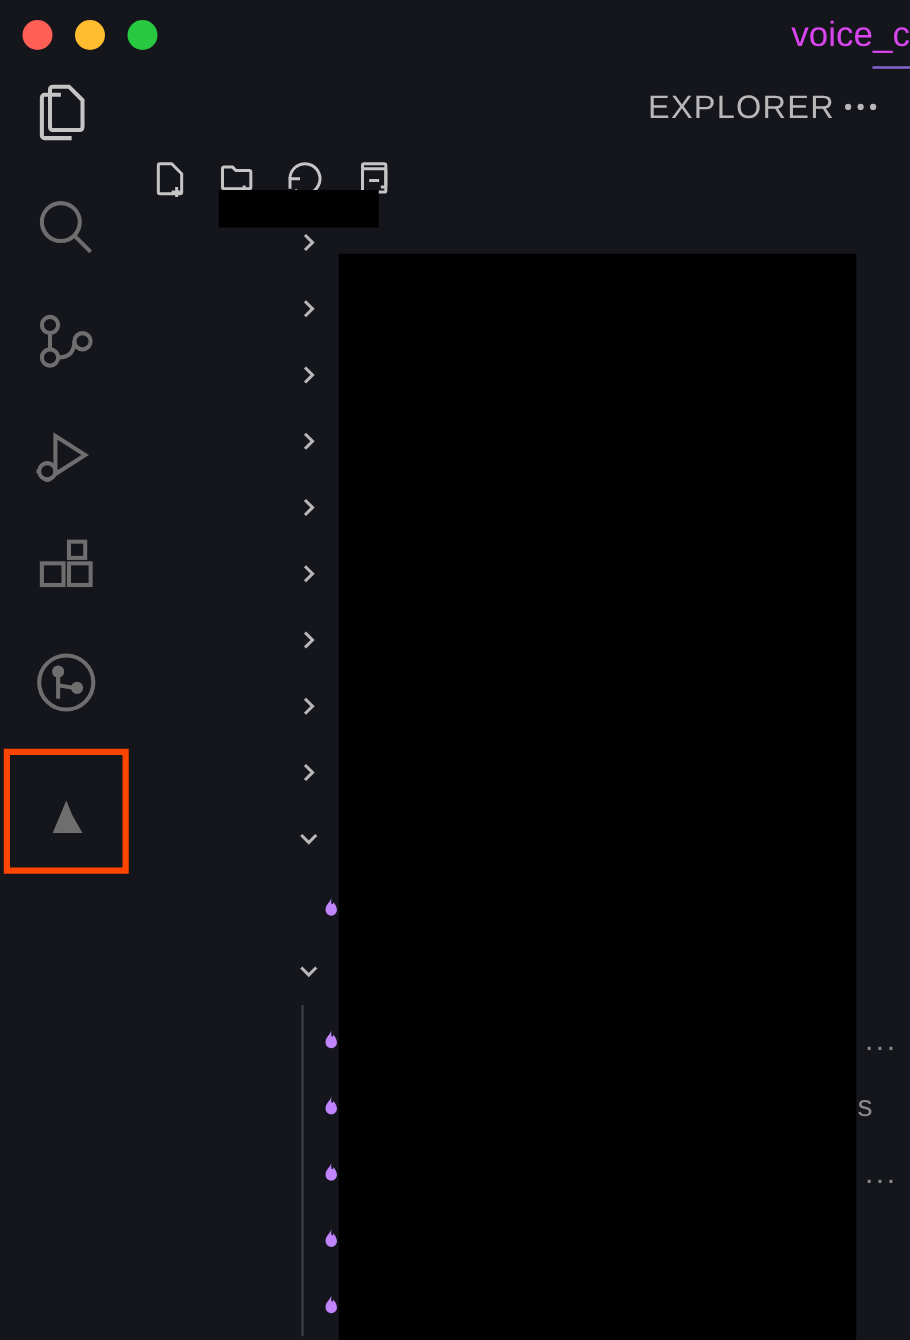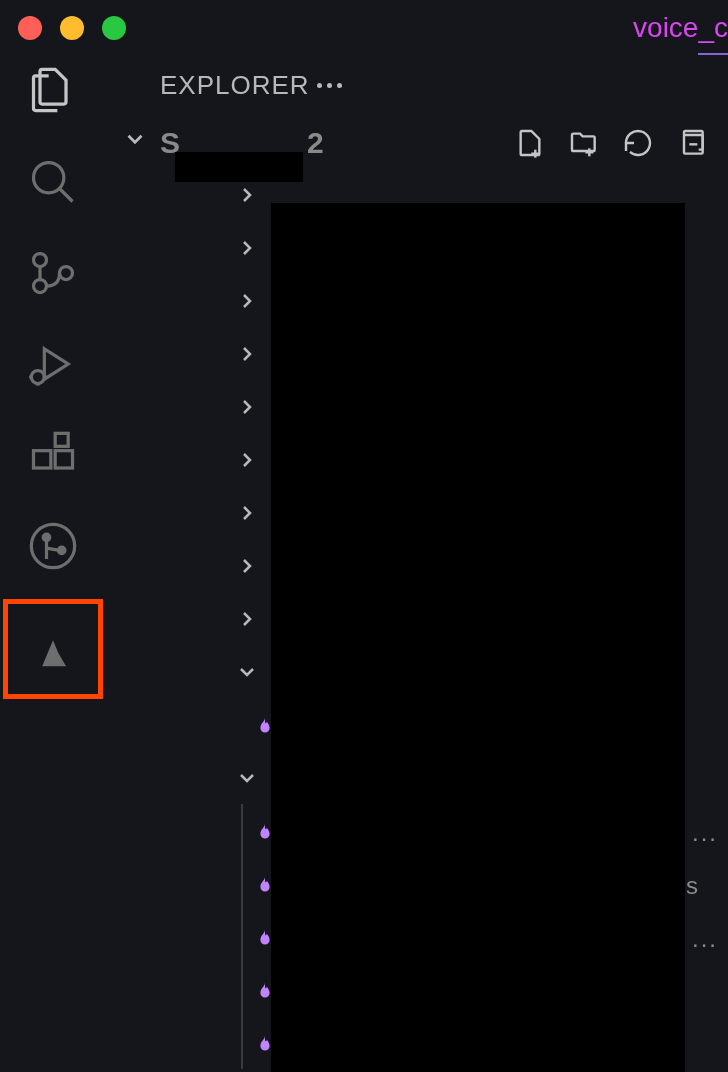--- a/index.html
+++ b/index.html
@@ -83,21 +83,21 @@
       height: 52px;
     }
     .sidebar {
       flex: 1;
       display: flex;
       flex-direction: column;
     }
     .sidebar-header {
       display: flex;
       align-items: center;
-      justify-content: flex-start;
+      justify-content: flex-end;
       padding: 10px 20px 10px 55px;
       height: 60px;
     }
     .sidebar-title {
       color: #b8b8b8;
       font-size: 26px;
       font-weight: 400;
       letter-spacing: 1px;
     }
     .sidebar-actions {
@@ -305,28 +305,20 @@
       <div class="sidebar-actions">
         <div class="dots-icon">
             <span></span>
             <span></span>
             <span></span>
           </div>
       </div>
     </div>
 
     <div class="workspace-header">
-      <div class="workspace-left">
-        <span class="chevron">
-          <svg viewBox="0 0 24 24" fill="none" stroke="currentColor" stroke-width="2.5">
-              <polyline points="6 9 12 15 18 9"></polyline>
-            </svg>
-        </span>
-        <span class="workspace-name"><span>S</span><span style="visibility:hidden">XXXXXX</span><span>2</span></span>
-      </div>
       <div class="workspace-actions">
         <svg viewBox="0 0 24 24" fill="none" stroke="currentColor" stroke-width="1.8">
             <path d="M13 3H6a1 1 0 0 0-1 1v16a1 1 0 0 0 1 1h12a1 1 0 0 0 1-1V9z"></path>
             <line x1="16" y1="17" x2="16" y2="23"></line>
             <line x1="13" y1="20" x2="19" y2="20"></line>
           </svg>
         <svg viewBox="0 0 24 24" fill="none" stroke="currentColor" stroke-width="1.8">
             <path d="M3 6a1 1 0 0 1 1-1h5l2 2h8a1 1 0 0 1 1 1v9a1 1 0 0 1-1 1H4a1 1 0 0 1-1-1z"></path>
             <line x1="16" y1="16" x2="16" y2="22"></line>
             <line x1="13" y1="19" x2="19" y2="19"></line>

